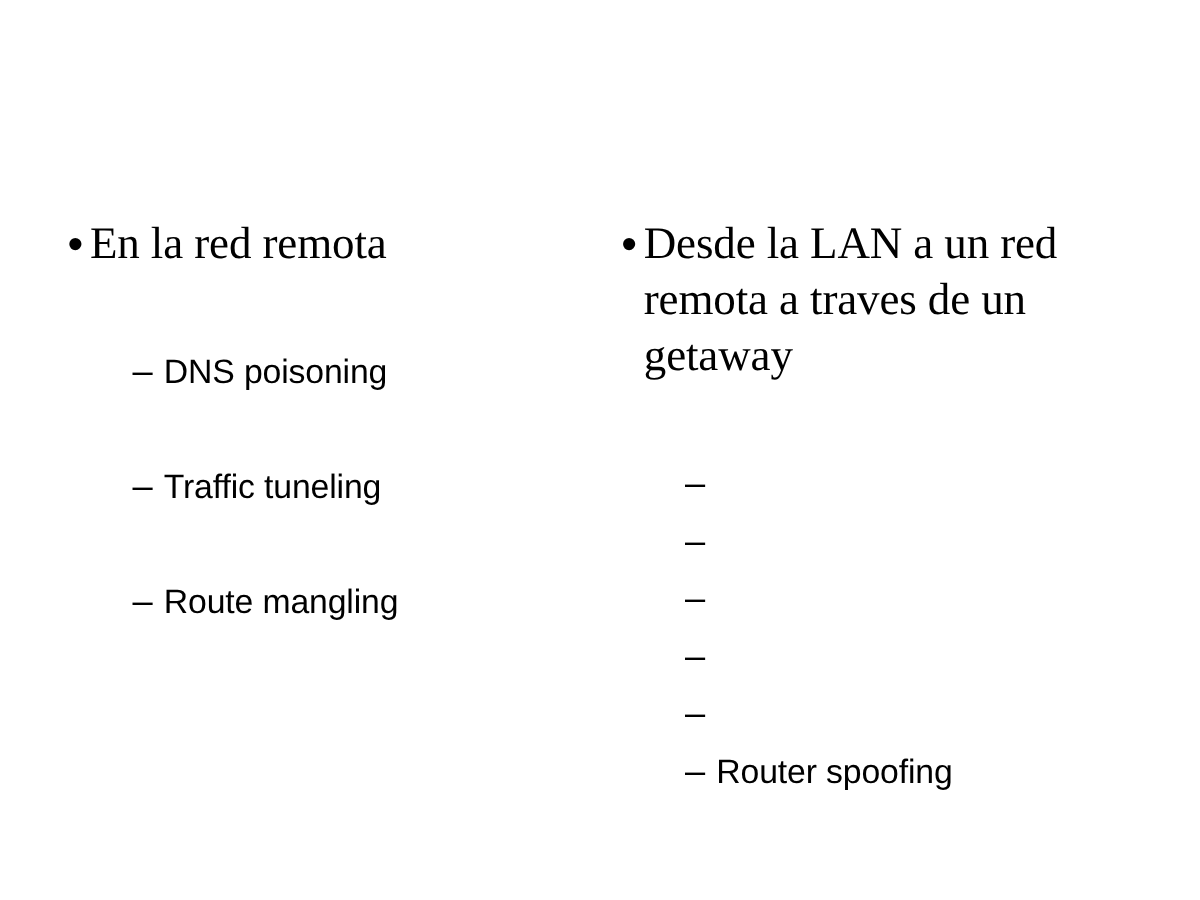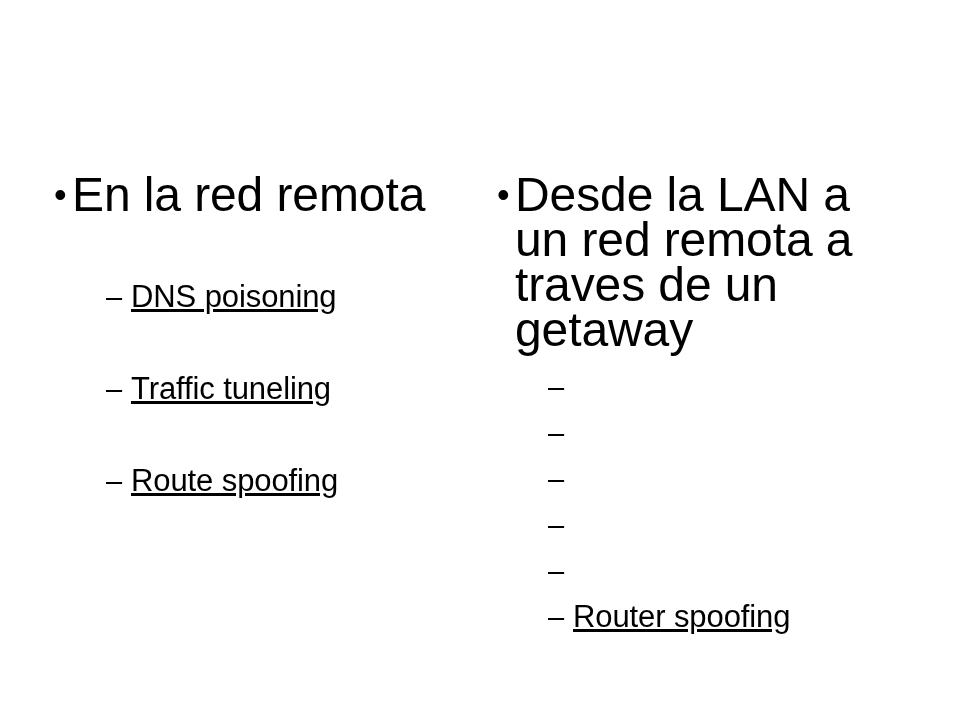--- a/index.html
+++ b/index.html
@@ -41,24 +41,25 @@
     flex: 0 0 auto;
     width: 32px;
     font-size: 36px;
     line-height: 45px;
     text-align: left;
     padding-left: 14px;
     box-sizing: border-box;
   }
   .lvl1-text {
     flex: 1 1 auto;
-    font-size: 48px;
+    font-size: 36px;
     line-height: 45px;
     letter-spacing: -0.1px;
     white-space: pre-line;
+    font-family: Liberation Serif, serif;
   }
 
   
   .left-heading  { left: 0;  top: 172px; width: 440px; }
   
   .right-heading { left: 0;  top: 172px; width: 390px; }
 
   
   .lvl2-list {
     position: absolute;
@@ -78,24 +79,23 @@
   .lvl2-list-left  .lvl2 { height: 92px; }
   .lvl2-list-right .lvl2 { height: 46px; }
 
   .lvl2-marker {
     flex: 0 0 auto;
     width: 25px;
     font-size: 29px;
   }
   .lvl2-text {
     flex: 1 1 auto;
-    font-size: 31px;
+    font-size: 27px;
     letter-spacing: -0.1px;
     white-space: pre;
-    text-decoration: underline;
   }
 </style>
 </head>
 <body>
 
 <div class="slide">
 
   <div class="column column-left">
 
     <div class="lvl1 left-heading">
@@ -107,21 +107,21 @@
       <li class="lvl2">
         <span class="lvl2-marker">–</span>
         <span class="lvl2-text">DNS poisoning</span>
       </li>
       <li class="lvl2">
         <span class="lvl2-marker">–</span>
         <span class="lvl2-text">Traffic tuneling</span>
       </li>
       <li class="lvl2">
         <span class="lvl2-marker">–</span>
-        <span class="lvl2-text">Route spoofing</span>
+        <span class="lvl2-text">Route mangling</span>
       </li>
     </ul>
 
   </div>
 
   <div class="column column-right">
 
     <div class="lvl1 right-heading">
       <span class="lvl1-marker">•</span>
       <span class="lvl1-text">Desde la LAN a un red remota a traves de un getaway</span>

